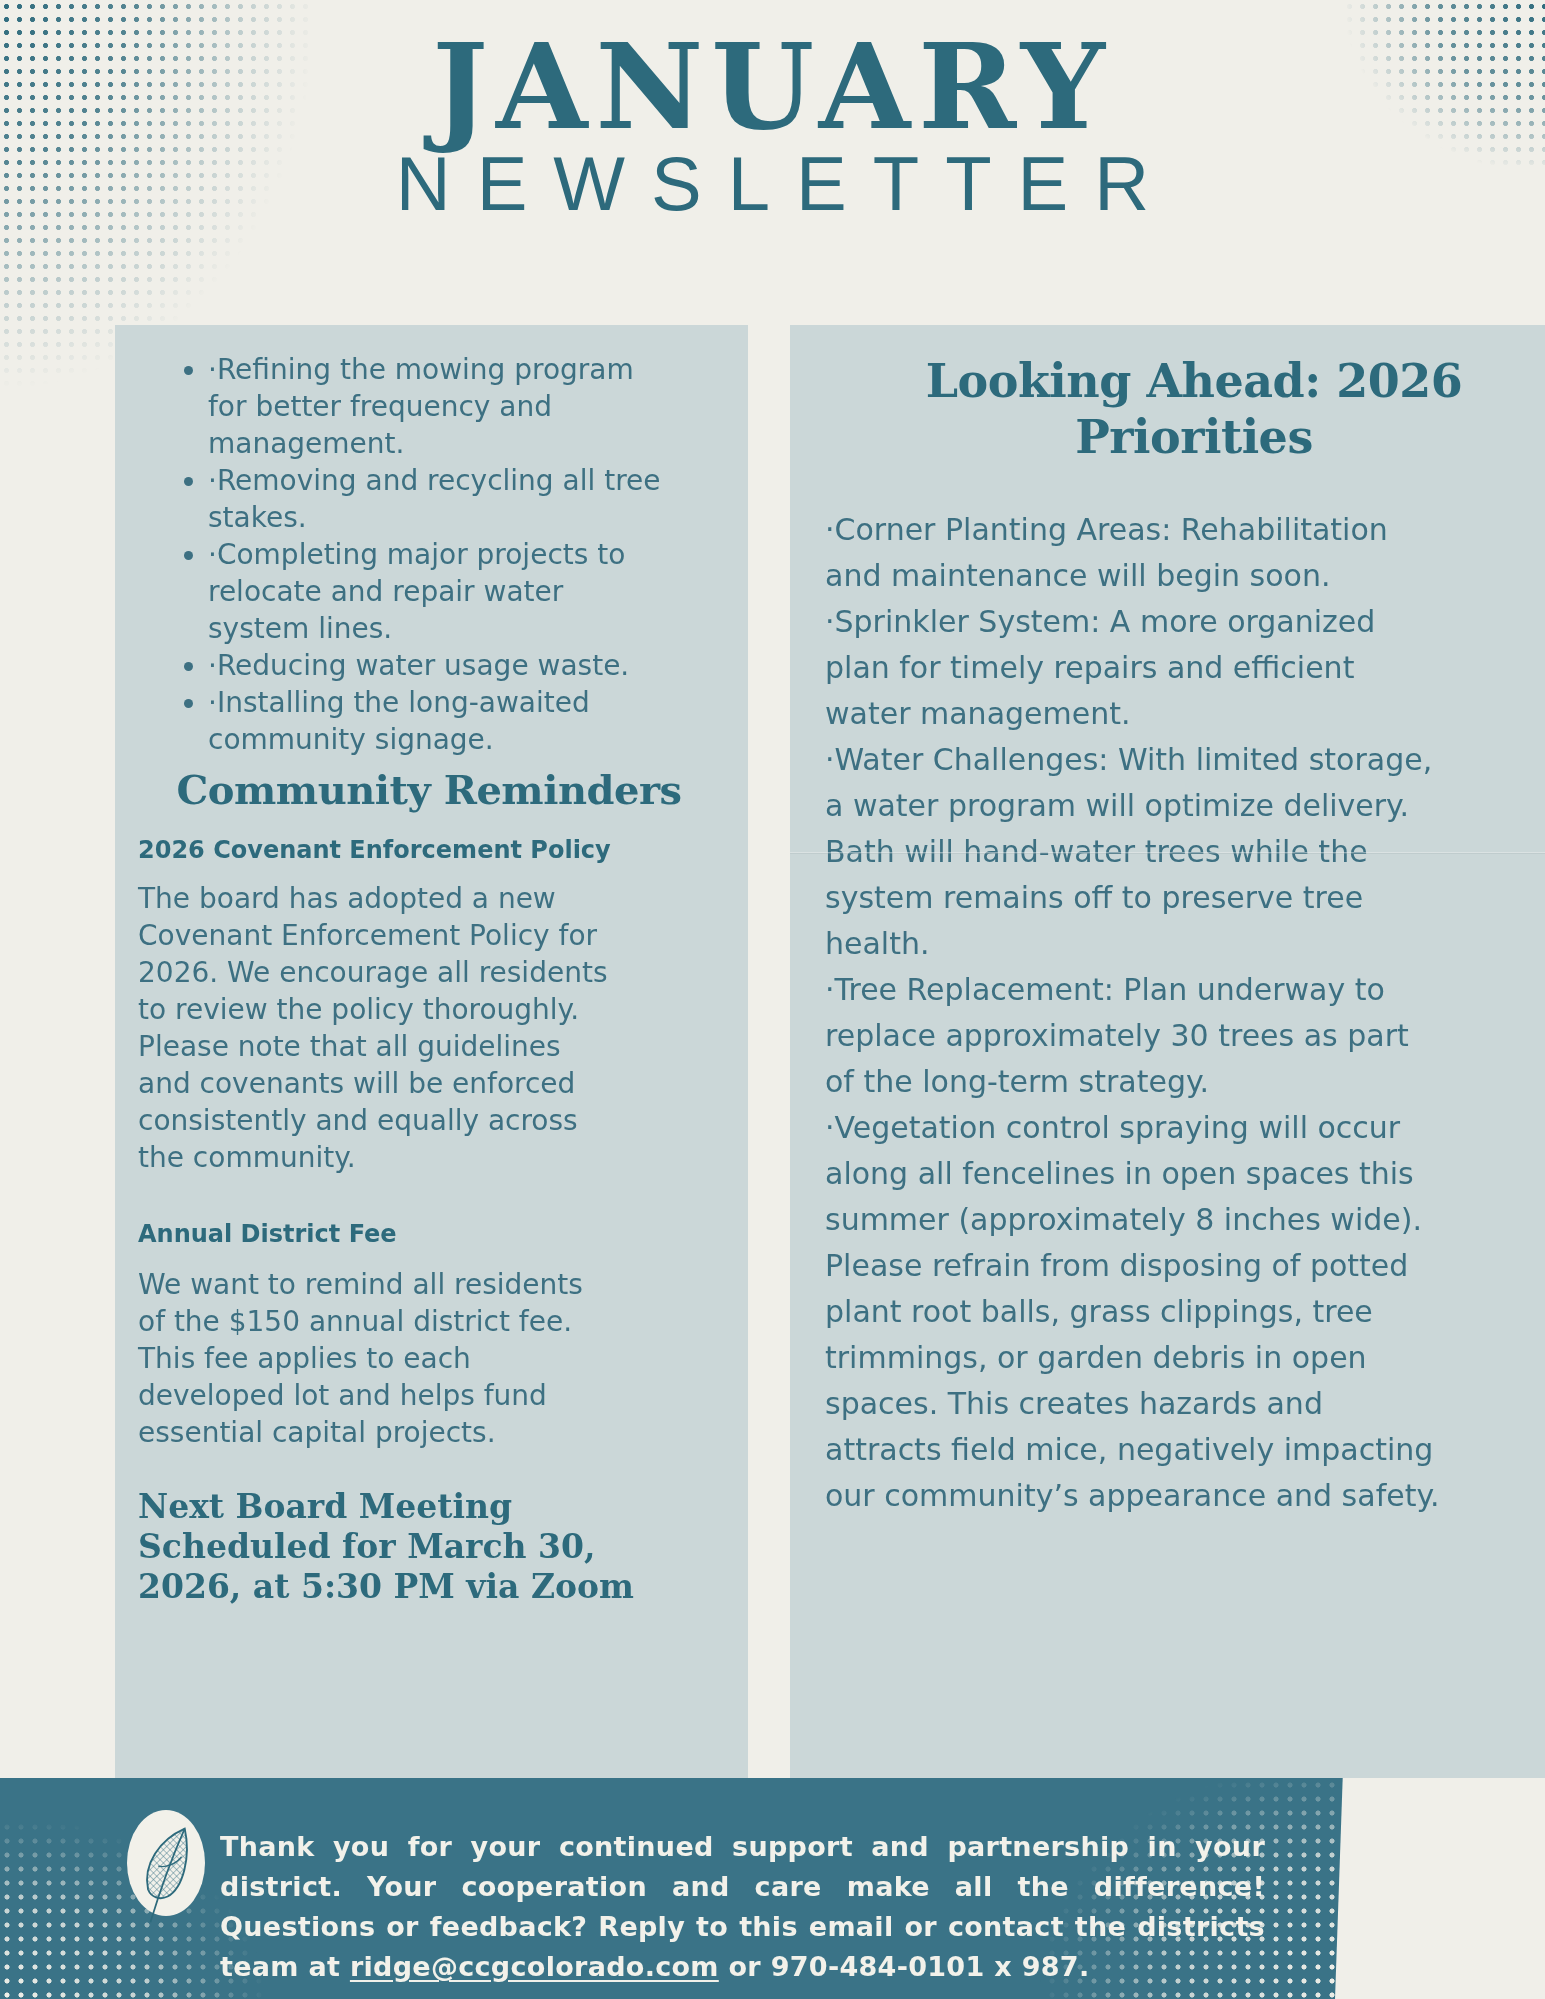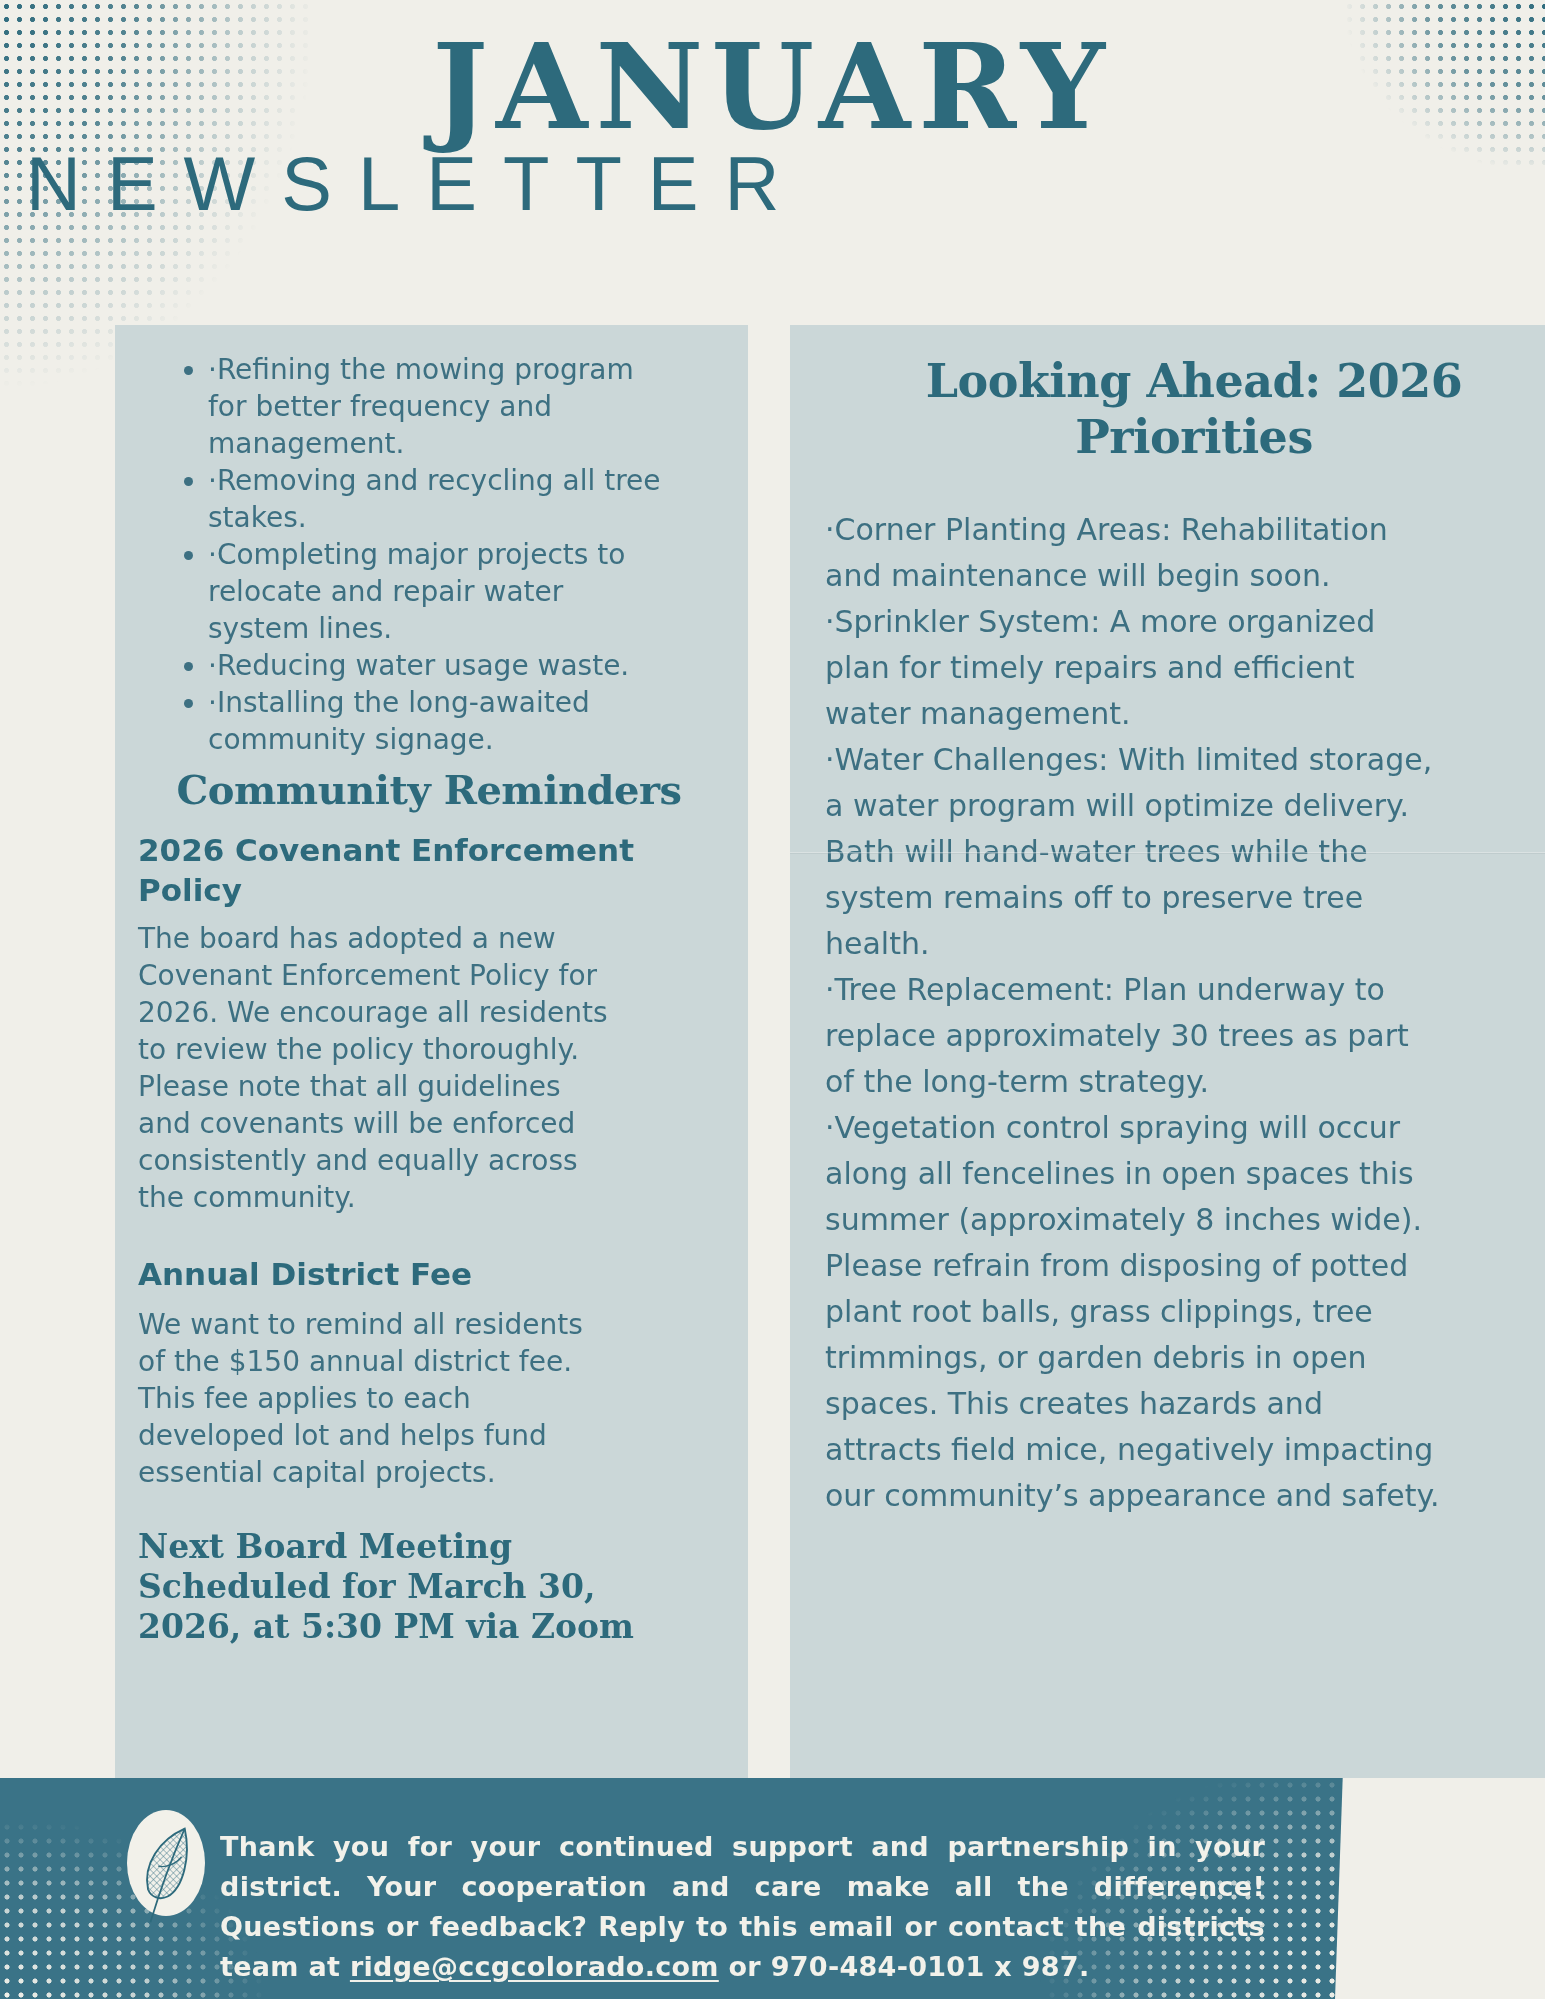--- a/index.html
+++ b/index.html
@@ -29,20 +29,21 @@
   
   .title-month {
     position:absolute; top:28px; left:0; width:100%;
     text-align:center;
     font-family:"DejaVu Serif", serif; font-weight:900;
     font-size:118px; line-height:1.0; letter-spacing:8px;
     color:#2d6a7c;
   }
   .title-sub {
     position:absolute; top:146px; left:0; width:100%;
+    text-align:center;
     font-family:"Liberation Sans", sans-serif; font-weight:400;
     font-size:76px; line-height:1.0; letter-spacing:26px; text-indent:26px;
     color:#2d6a7c;
   }
   
   .panel {
     position:absolute; top:325px; height:1453px;
     background:#cbd7d8; overflow:hidden;
   }
   .panel-left  { left:115px; width:633px; padding:24px 28px 0 23px; }
@@ -63,21 +64,21 @@
   }
   .intro { max-width:500px; margin:0 0 2px 0; }
   ul.bullets {
     margin:2px 0 0 0; padding:0 55px 0 70px;
     color:#3d7082; font-size:28px; line-height:37px;
   }
   ul.bullets li { margin:0; }
   .mid-heading { margin:8px 0 16px 0; }
   .sub-title {
     color:#2d6a7c; font-weight:bold;
-    font-size:31px; line-height:40px;
+    font-size:24px; line-height:40px;
     max-width:500px; margin:0 0 10px 0;
   }
   .covenant-body { max-width:480px; margin:0 0 38px 0; }
   .fee-title { margin:0 0 12px 0; }
   .fee-body { max-width:470px; margin:0 0 36px 0; }
   .meeting-note {
     font-family:"DejaVu Serif", serif; font-weight:900;
     color:#2d6a7c; font-size:33px; line-height:40px;
     max-width:568px; margin:0;
   }

